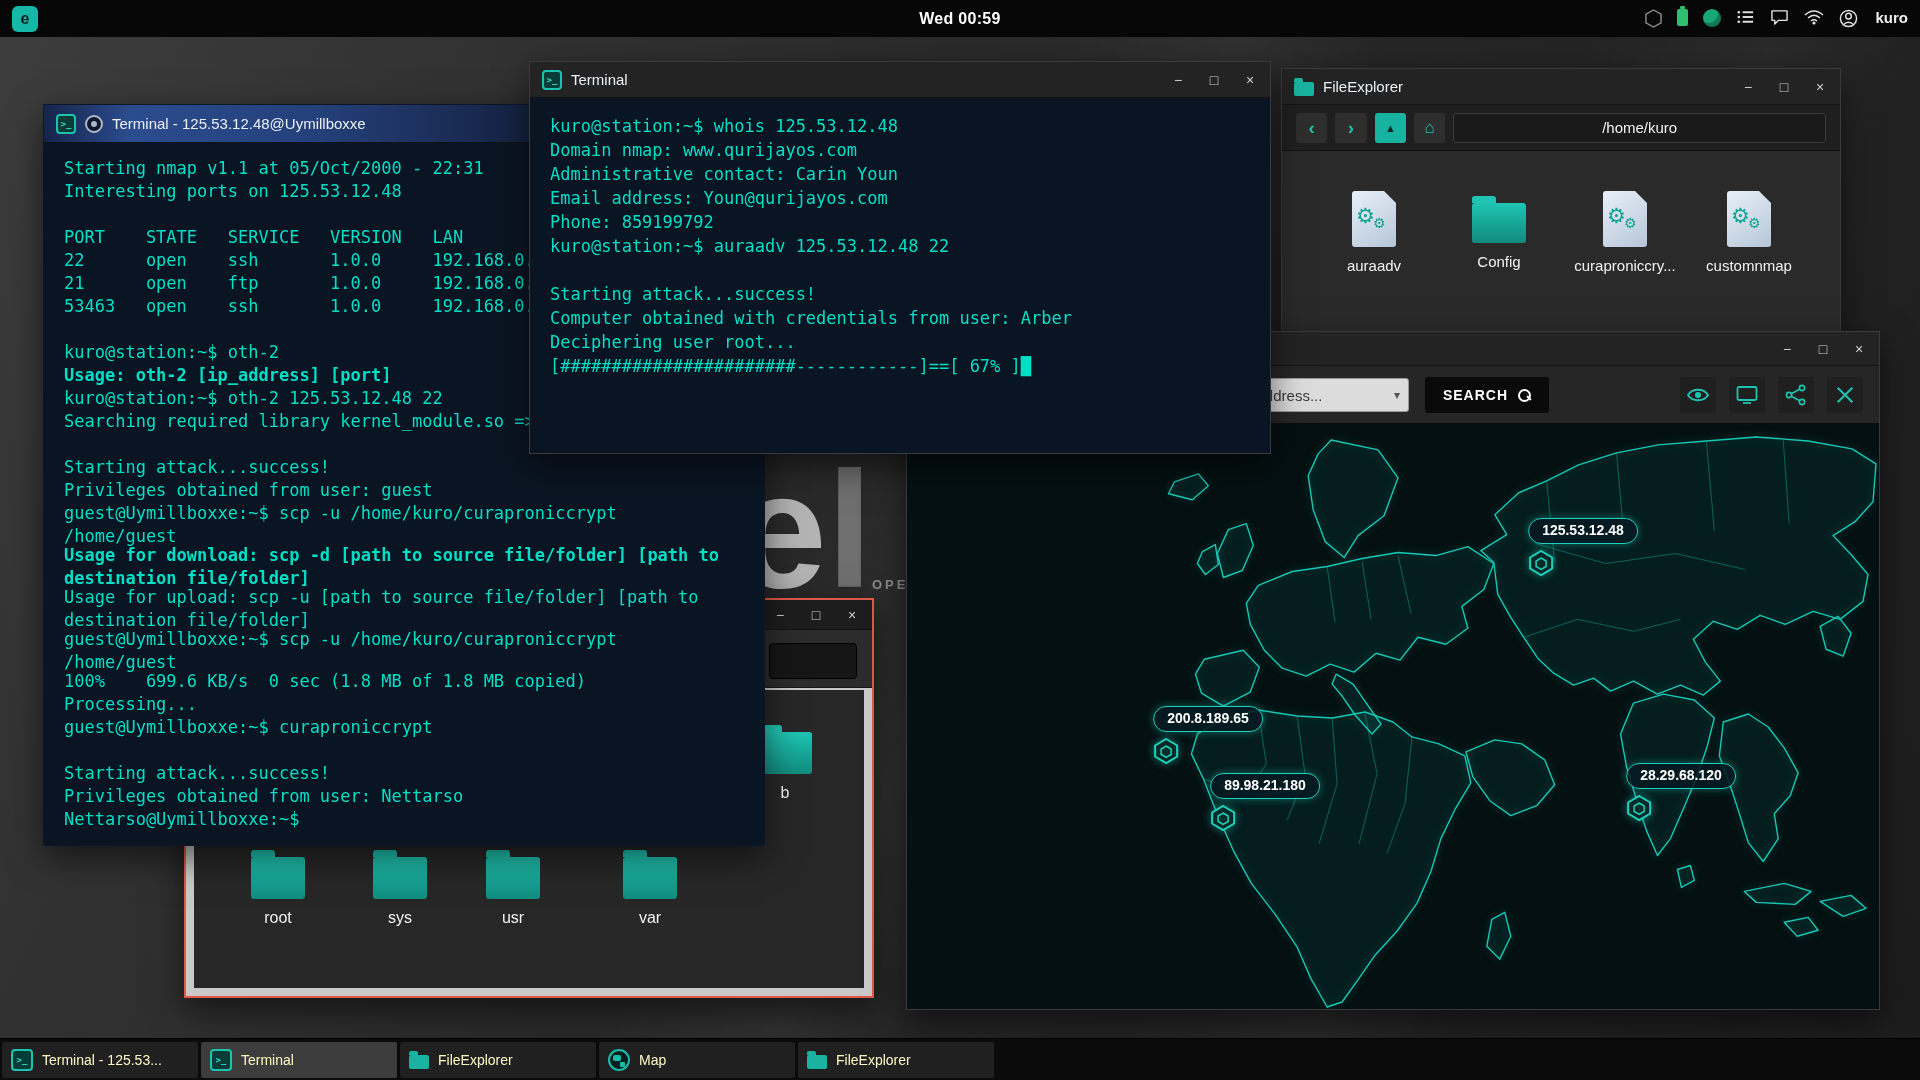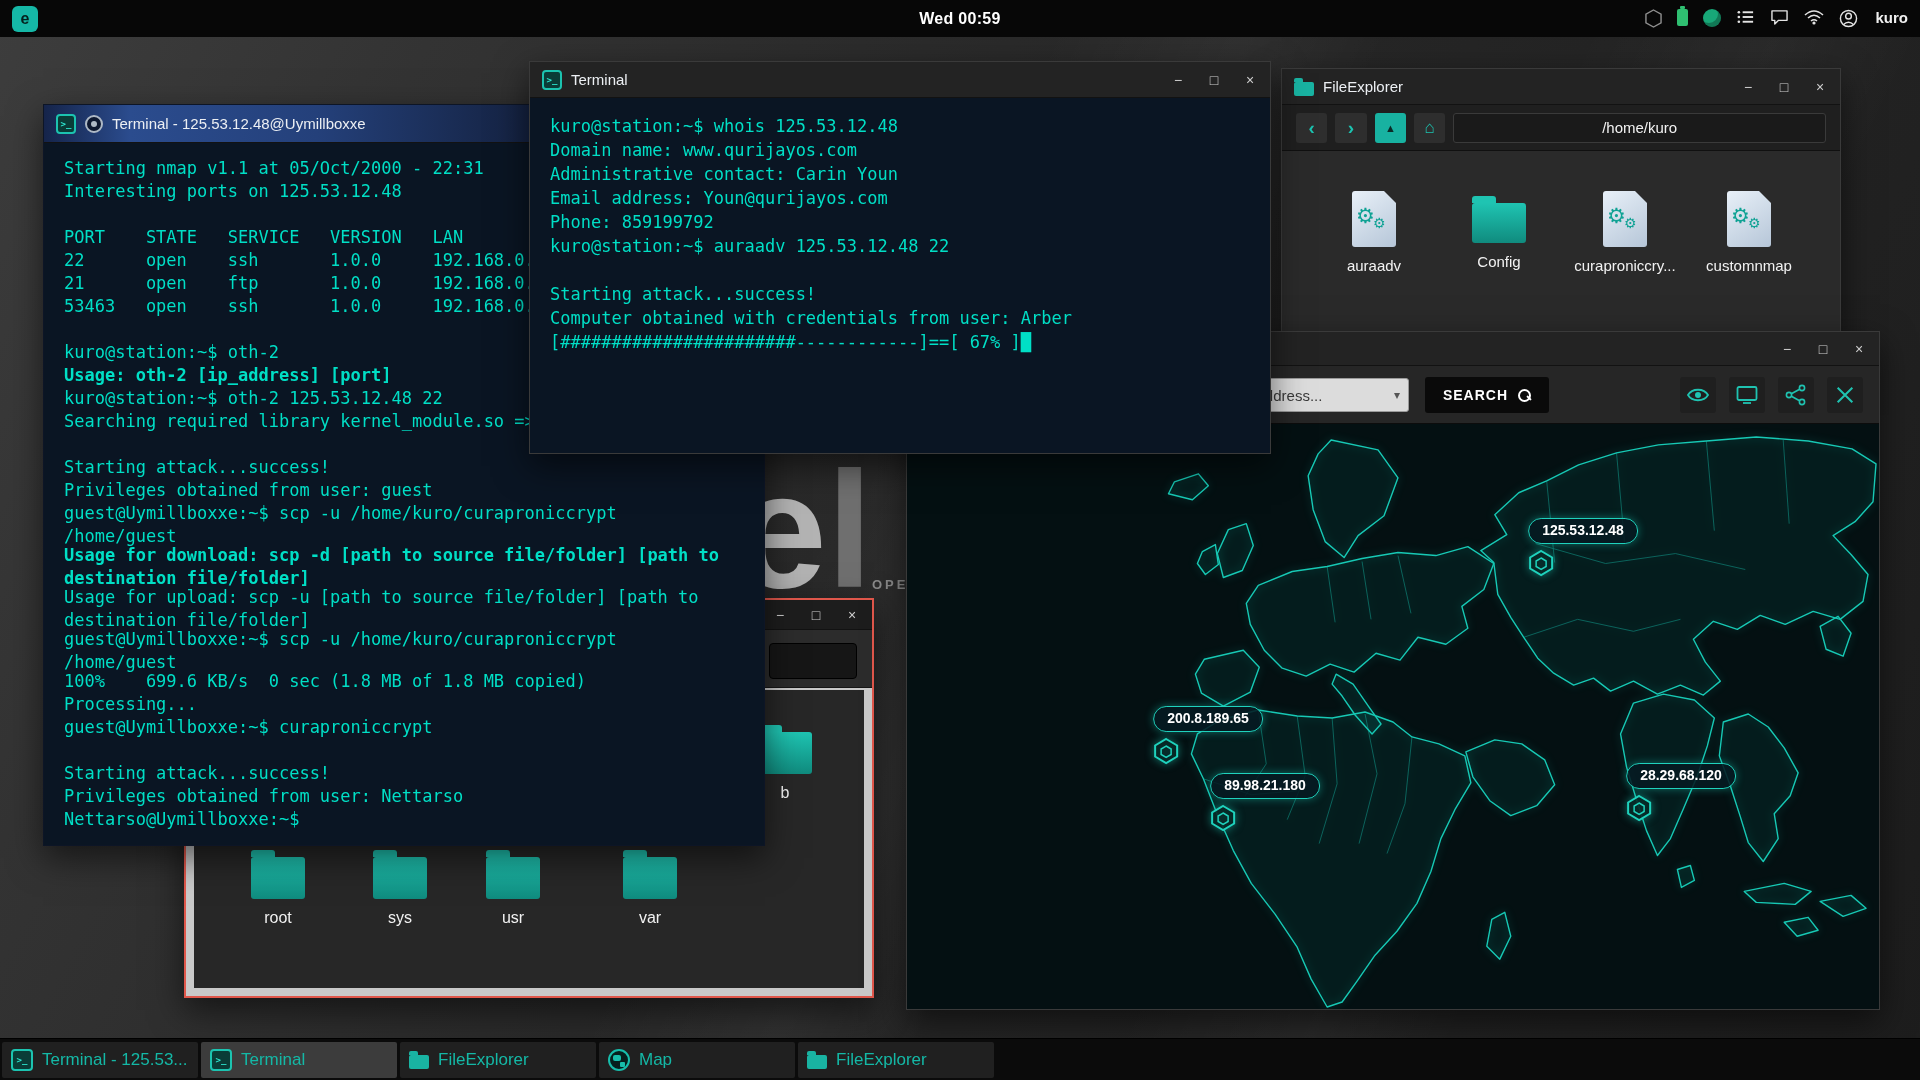--- a/index.html
+++ b/index.html
@@ -115,21 +115,21 @@
   .logo-e { font-size:165px; font-weight:bold; color:#b3b3b3; }
   .logo-l { font-size:165px; font-weight:bold; color:#6f6f6f; }
   .logo-sub { position:absolute; left:137px; top:130px; font-size:13px; letter-spacing:3px; color:#8d8d8d; font-weight:bold; }
 
   
   .taskbar { position:absolute; left:0; right:0; bottom:0; height:42px; background:#0b0b0b; border-top:1px solid #000;
     z-index:90; display:flex; align-items:center; gap:3px; padding:0 2px; }
   .task { width:196px; height:36px; background:#202020; border-radius:2px; display:flex; align-items:center; gap:9px;
     padding:0 9px; cursor:pointer; }
   .task.active { background:#3c3c3c; }
-  .task .tlabel { color:#14b8a6; font-size:17px; white-space:nowrap; overflow:hidden; text-overflow:ellipsis; }
+  .task .tlabel { color:#fef9c3; font-size:14px; white-space:nowrap; overflow:hidden; text-overflow:ellipsis; }
   .mini-globe { flex:0 0 auto; width:22px; height:22px; border-radius:50%; background:#06201e; border:2px solid #17bdab; position:relative; overflow:hidden; }
   .mini-globe::before { content:""; position:absolute; left:3px; top:4px; width:8px; height:6px; background:#17bdab; border-radius:2px; }
   .mini-globe::after { content:""; position:absolute; right:3px; top:11px; width:5px; height:5px; background:#17bdab; border-radius:1px; }
   .task .mini-term { width:22px; height:22px; }
 </style>
 </head>
 <body>
 
 <div class="desktop">
 
@@ -397,28 +397,29 @@
       <span class="mini-term"></span>
       <span class="title-text">Terminal</span>
       <div class="controls">
         <span class="ctrl">−</span>
         <span class="ctrl">□</span>
         <span class="ctrl">×</span>
       </div>
     </div>
     <div class="tbody t2-body">
       <div class="tl">kuro@station:~$ whois 125.53.12.48</div>
-      <div class="tl">Domain name: www.qurijayos.com</div>
+      <div class="tl">Domain nmap: www.qurijayos.com</div>
       <div class="tl">Administrative contact: Carin Youn</div>
       <div class="tl">Email address: Youn@qurijayos.com</div>
       <div class="tl">Phone: 859199792</div>
       <div class="tl">kuro@station:~$ auraadv 125.53.12.48 22</div>
       <div class="tl"></div>
       <div class="tl">Starting attack...success!</div>
       <div class="tl">Computer obtained with credentials from user: Arber</div>
+      <div class="tl">Deciphering user root...</div>
       <div class="tl"><span>[#######################------------]==[ 67% ]</span><span class="cursor">█</span></div>
     </div>
   </div>
 
   <div class="topbar">
     <div class="os-logo">e</div>
     <div class="clock">Wed 00:59</div>
     <div class="tray">
       <svg width="17" height="19" viewBox="0 0 18 20">
           <polygon points="9,1 17,5.5 17,14.5 9,19 1,14.5 1,5.5" stroke="#8f8f8f" stroke-width="1.5" fill="none"></polygon>

